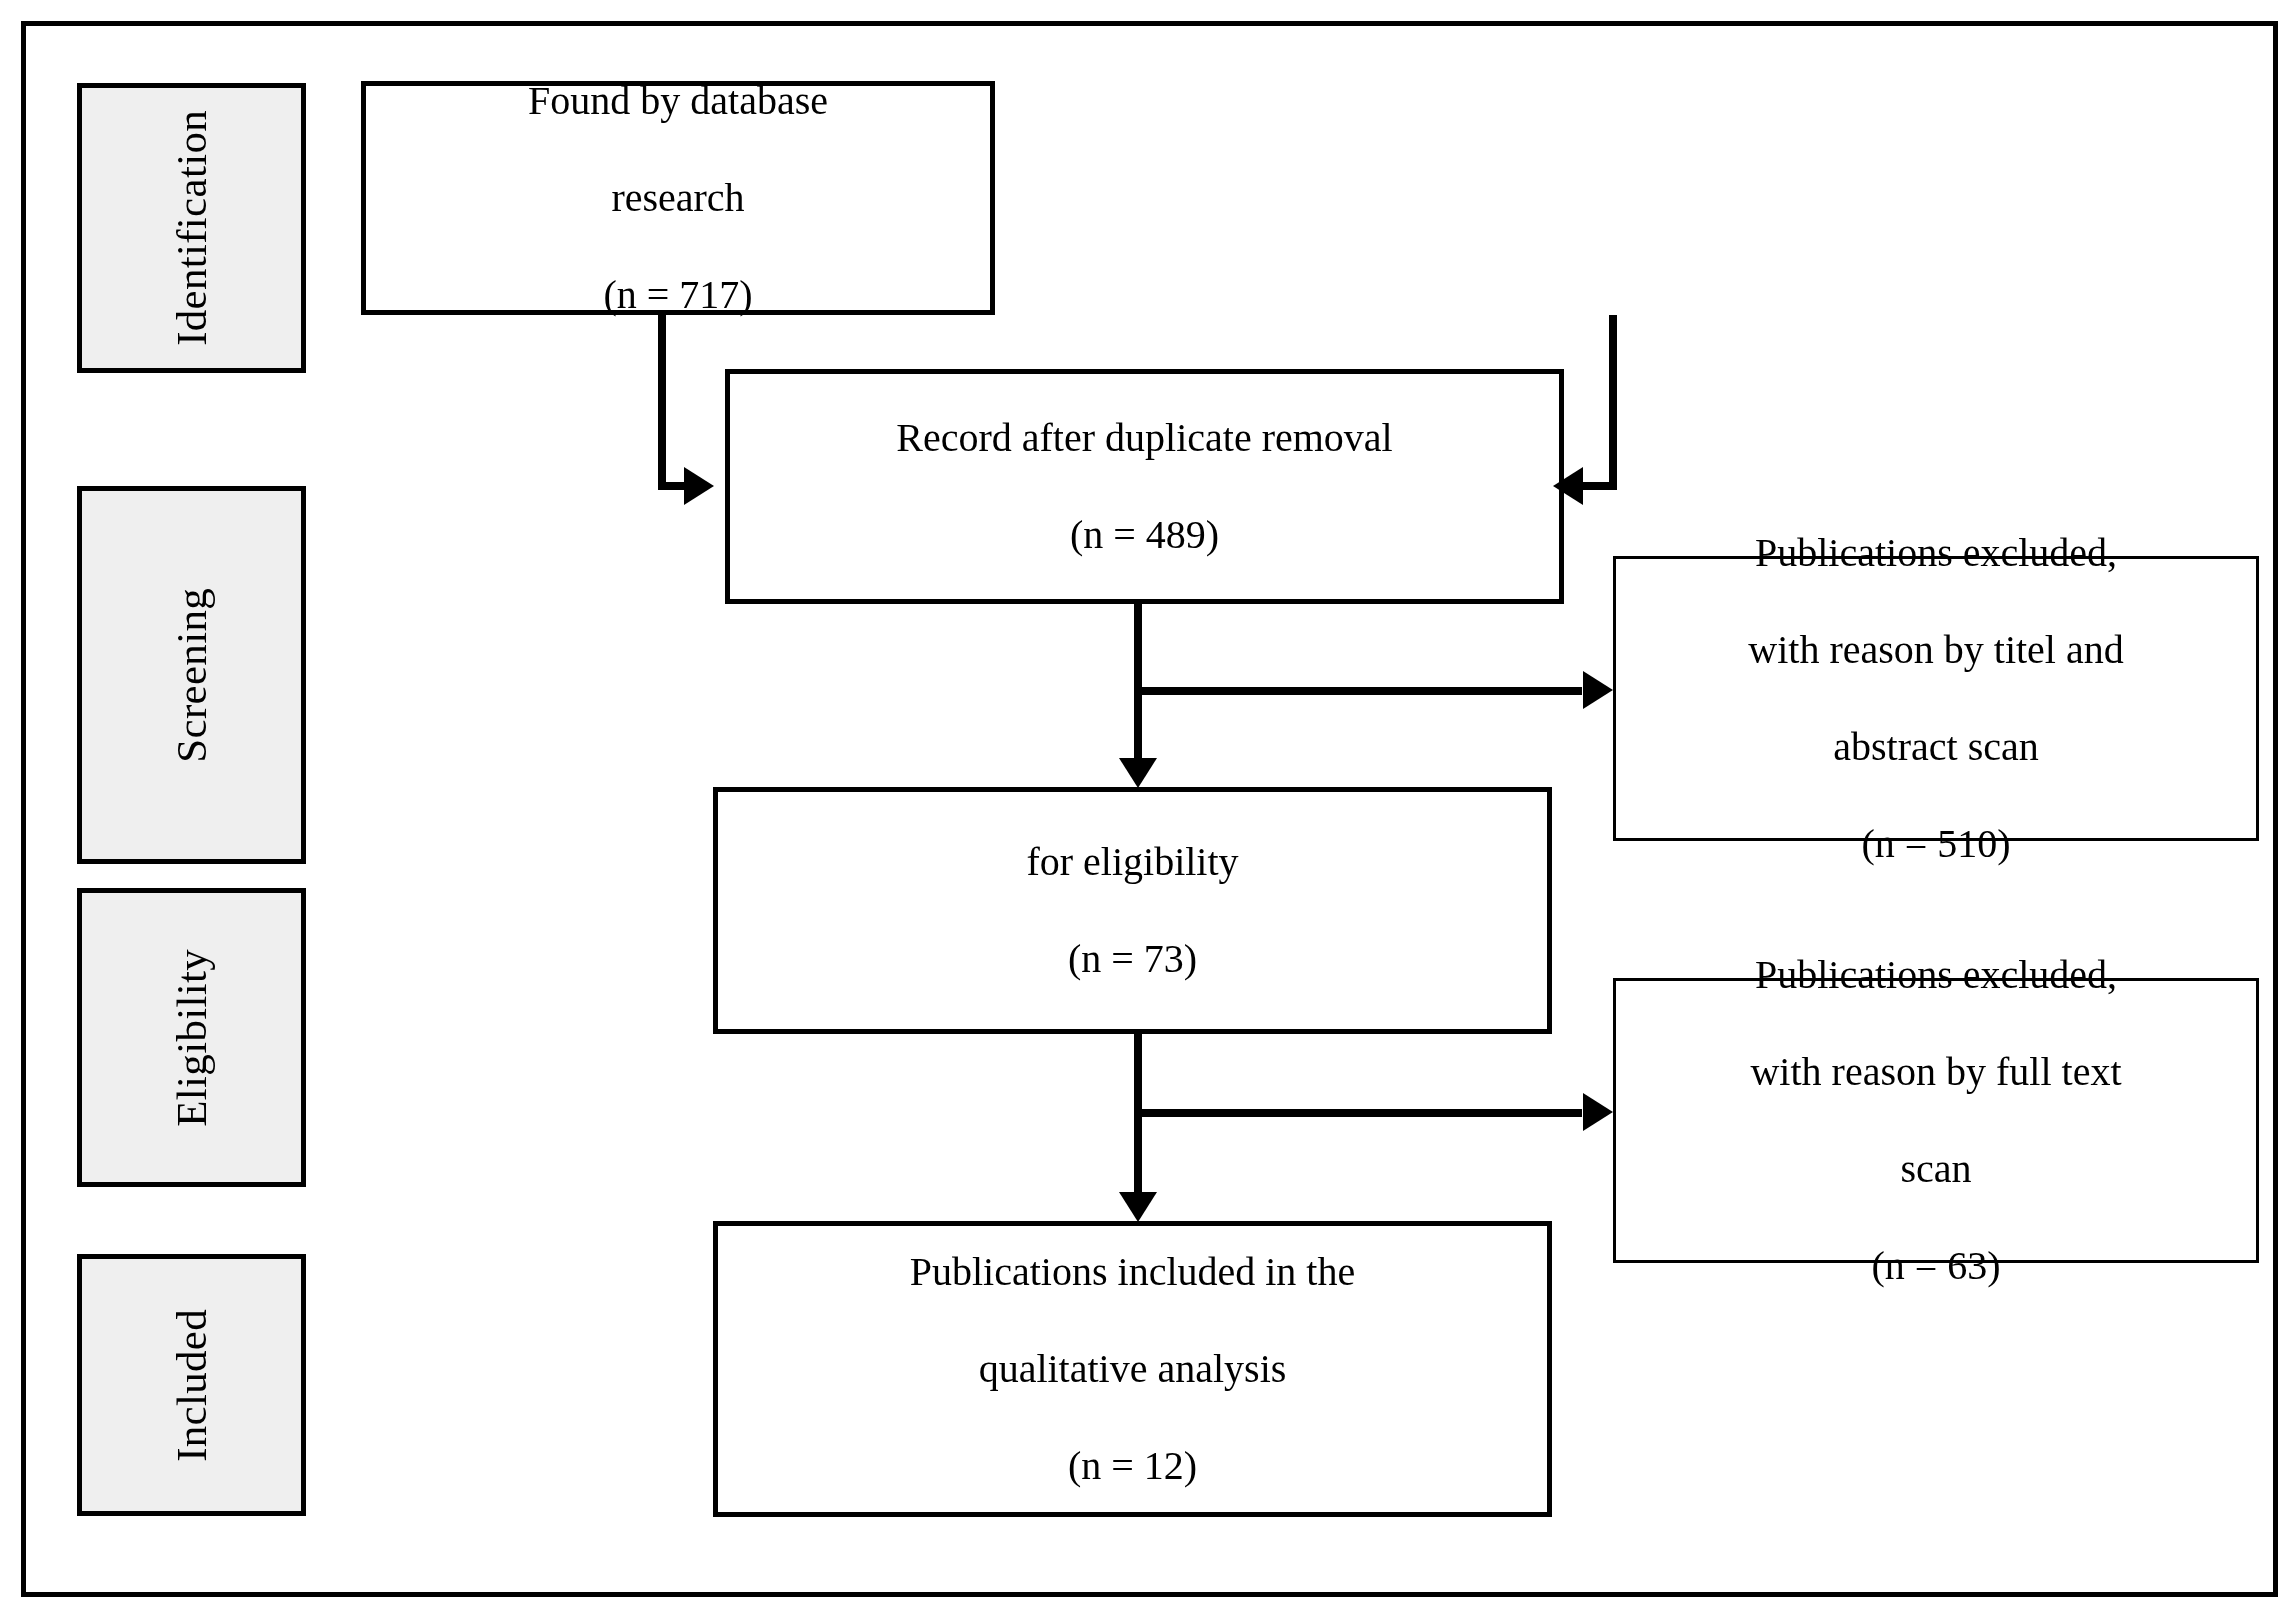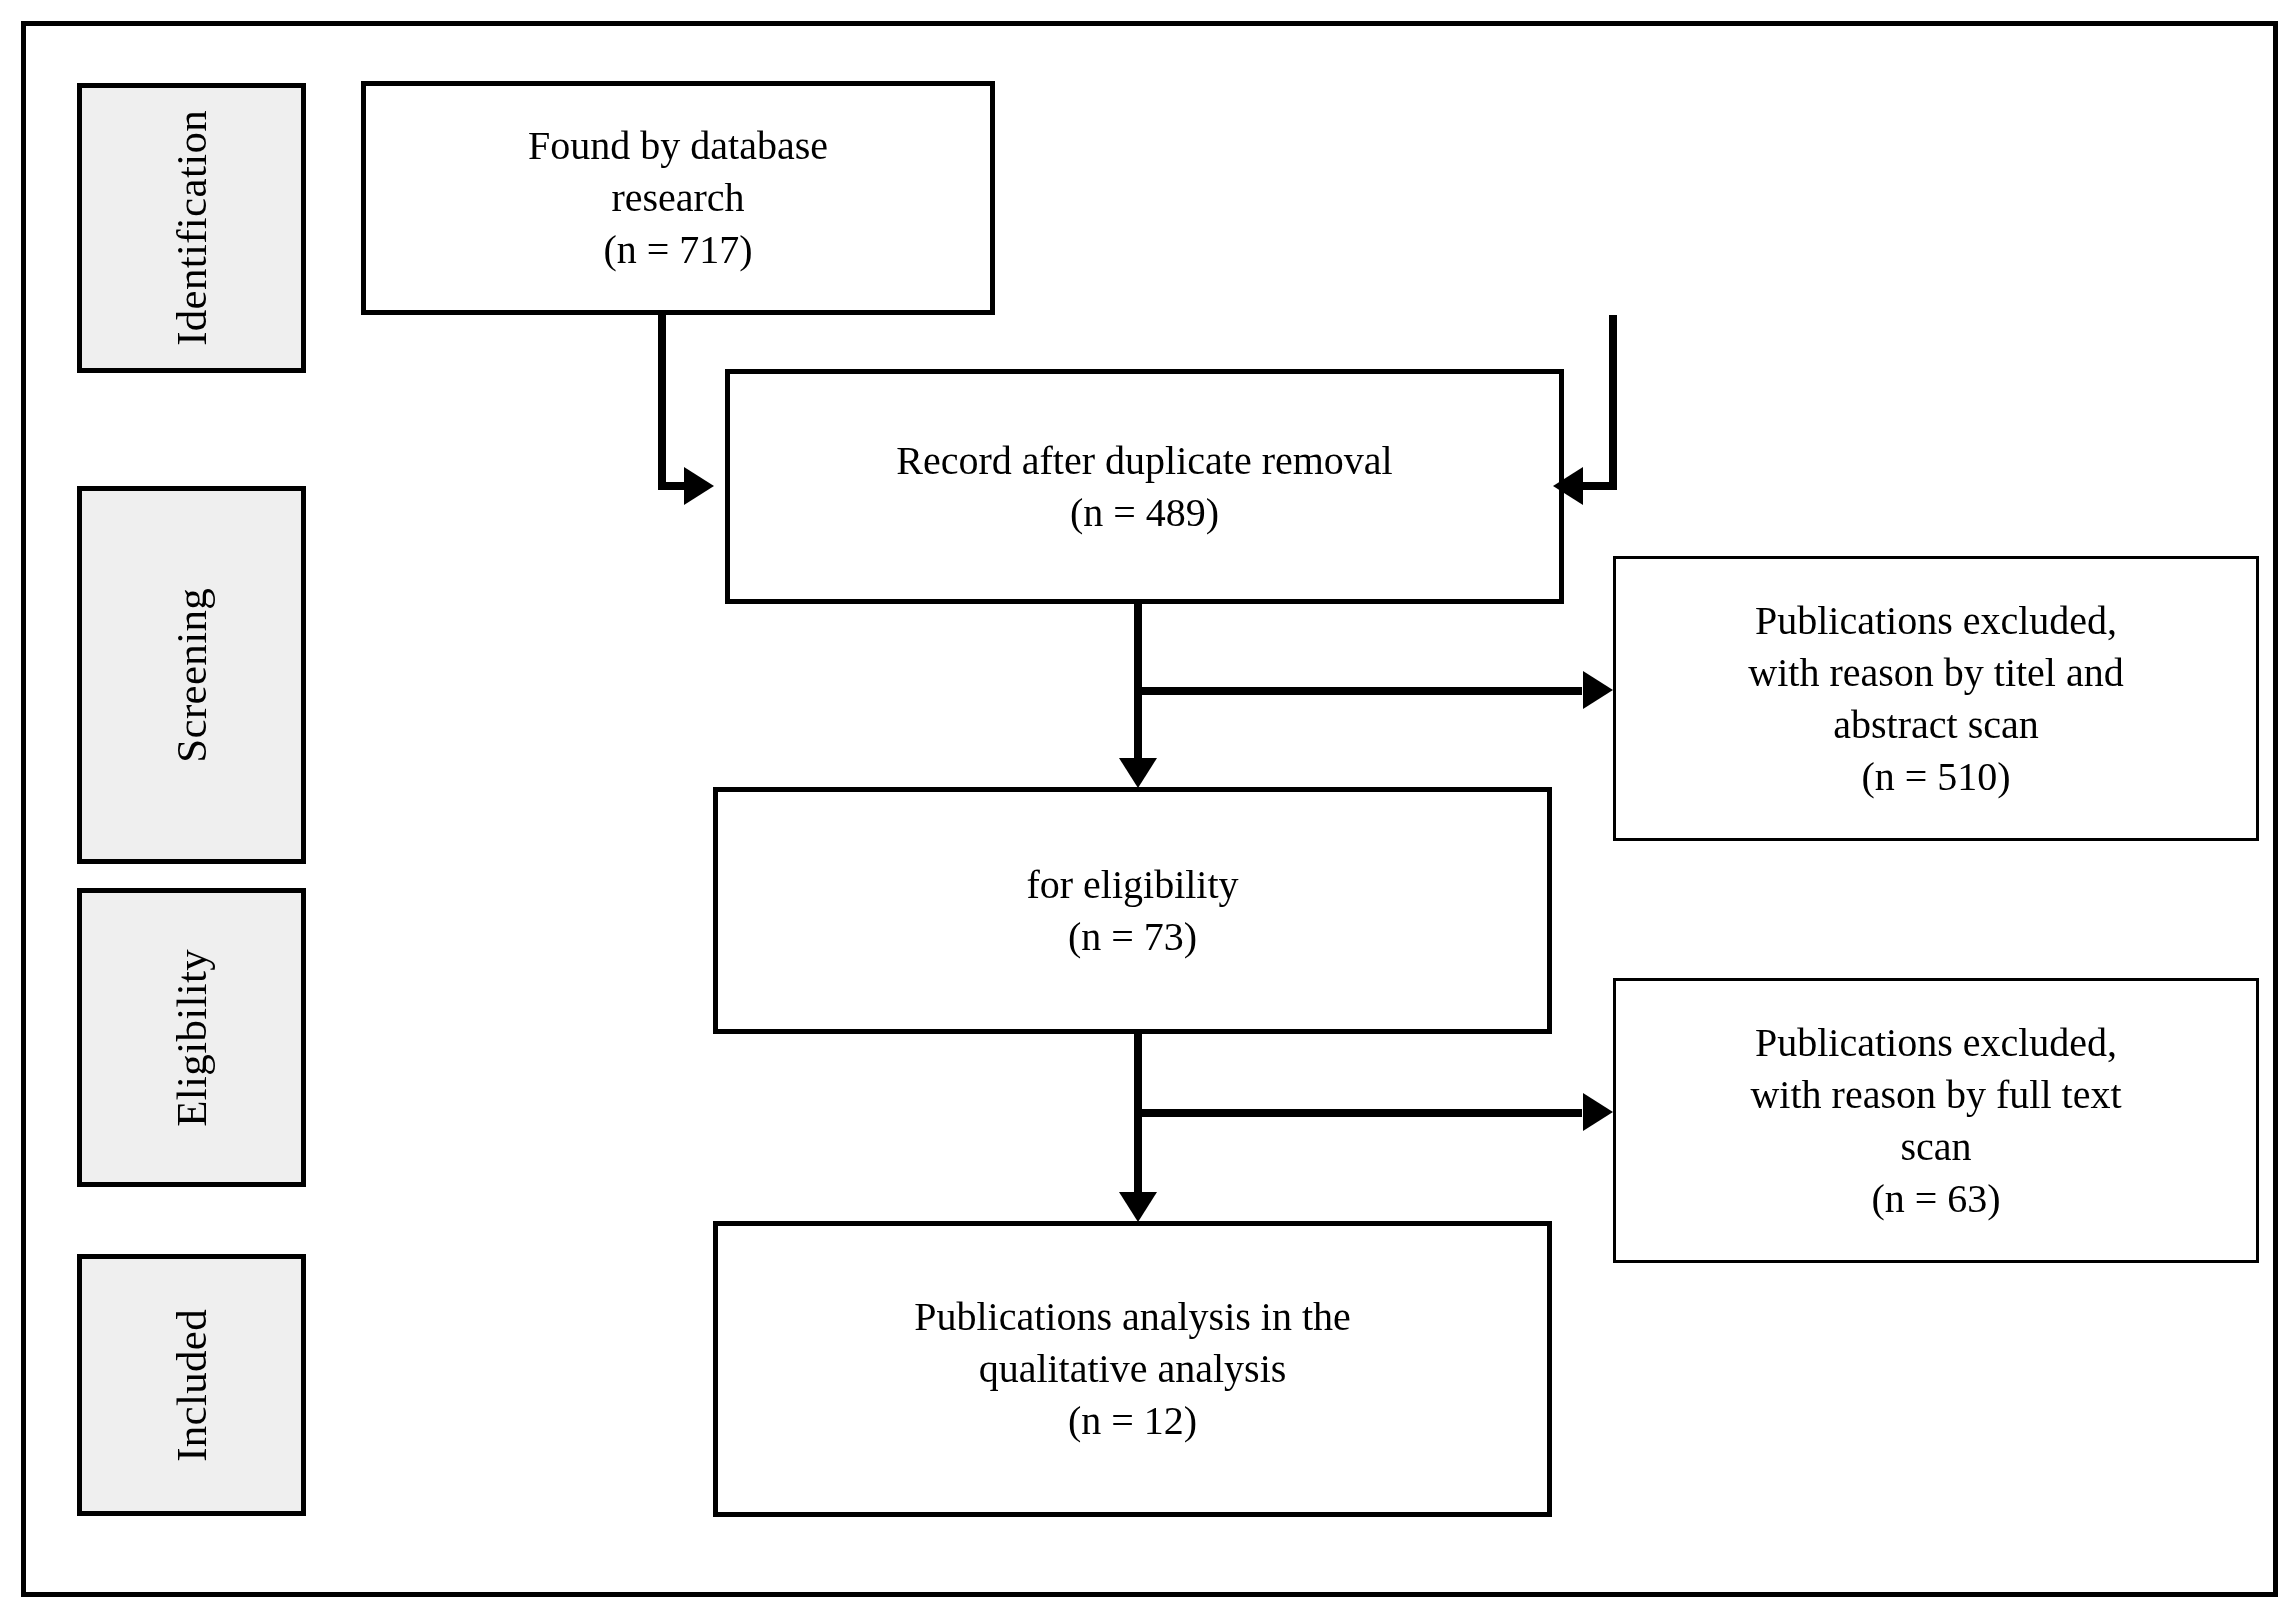--- a/index.html
+++ b/index.html
@@ -55,20 +55,21 @@
     box-sizing: border-box;
     display: flex;
     flex-direction: column;
     align-items: center;
     justify-content: center;
     text-align: center;
     color: #000000;
     font-size: 40px;
     line-height: 1.30;
     padding: 3.9px 9px;
+    gap: 45px;
   }
   .node.thick { border: 5.8px solid #000000; }
   .node.thin  { border: 3.9px solid #000000; justify-content: center; }
   .node .ln { display: block; white-space: nowrap; }
   
   .hline, .vline {
     position: absolute;
     background: #000000;
   }
   .arrow-down, .arrow-right, .arrow-left {
@@ -126,21 +127,21 @@
     <span class="ln">Record after duplicate removal</span>
     <span class="ln">(n = 489)</span>
   </div>
 
   <div class="node thick" style="left:713px; top:787px; width:839px; height:247px;">
     <span class="ln">for eligibility</span>
     <span class="ln">(n = 73)</span>
   </div>
 
   <div class="node thick" style="left:713px; top:1221px; width:839px; height:296px;">
-    <span class="ln">Publications analysis in the</span>
+    <span class="ln">Publications included in the</span>
     <span class="ln">qualitative analysis</span>
     <span class="ln">(n = 12)</span>
   </div>
 
   <div class="node thin" style="left:1613px; top:556px; width:646px; height:285px;">
     <span class="ln">Publications excluded,</span>
     <span class="ln">with reason by titel and</span>
     <span class="ln">abstract scan</span>
     <span class="ln">(n = 510)</span>
   </div>

